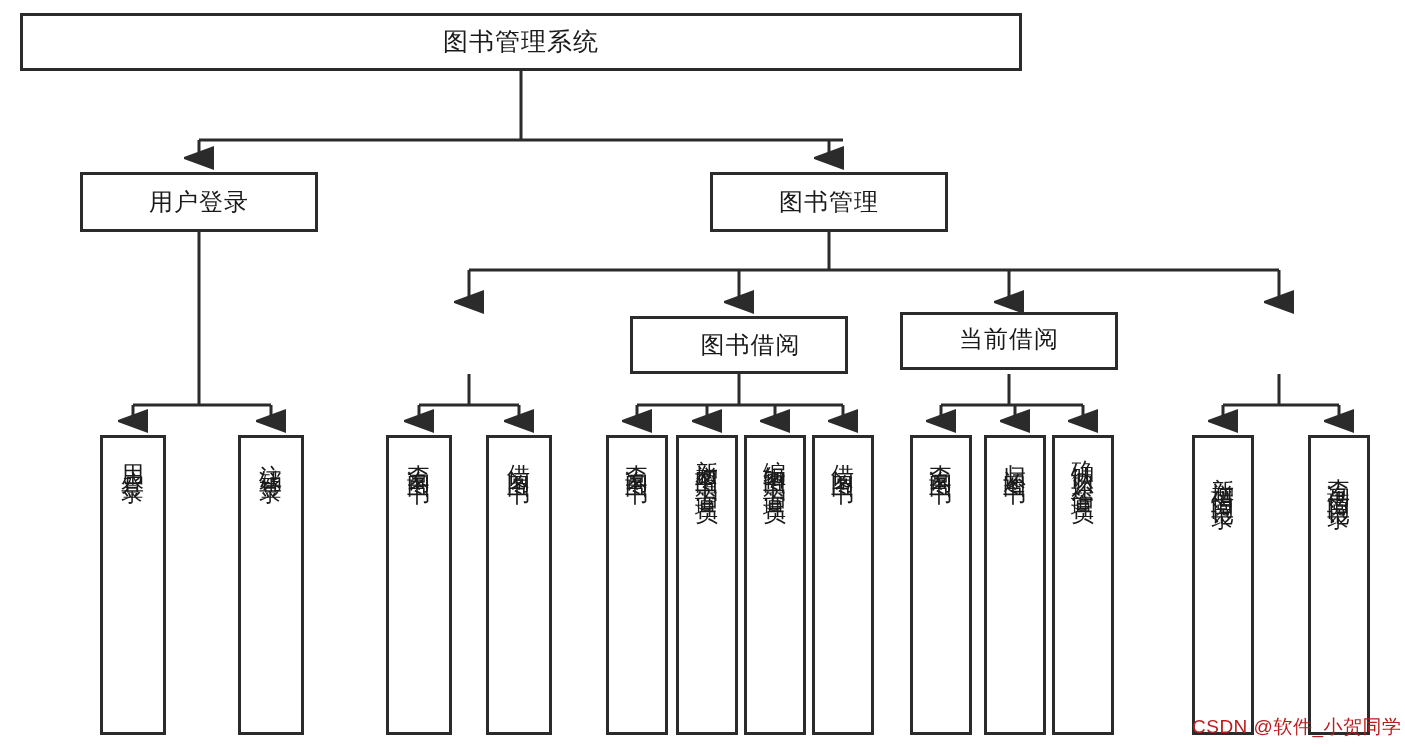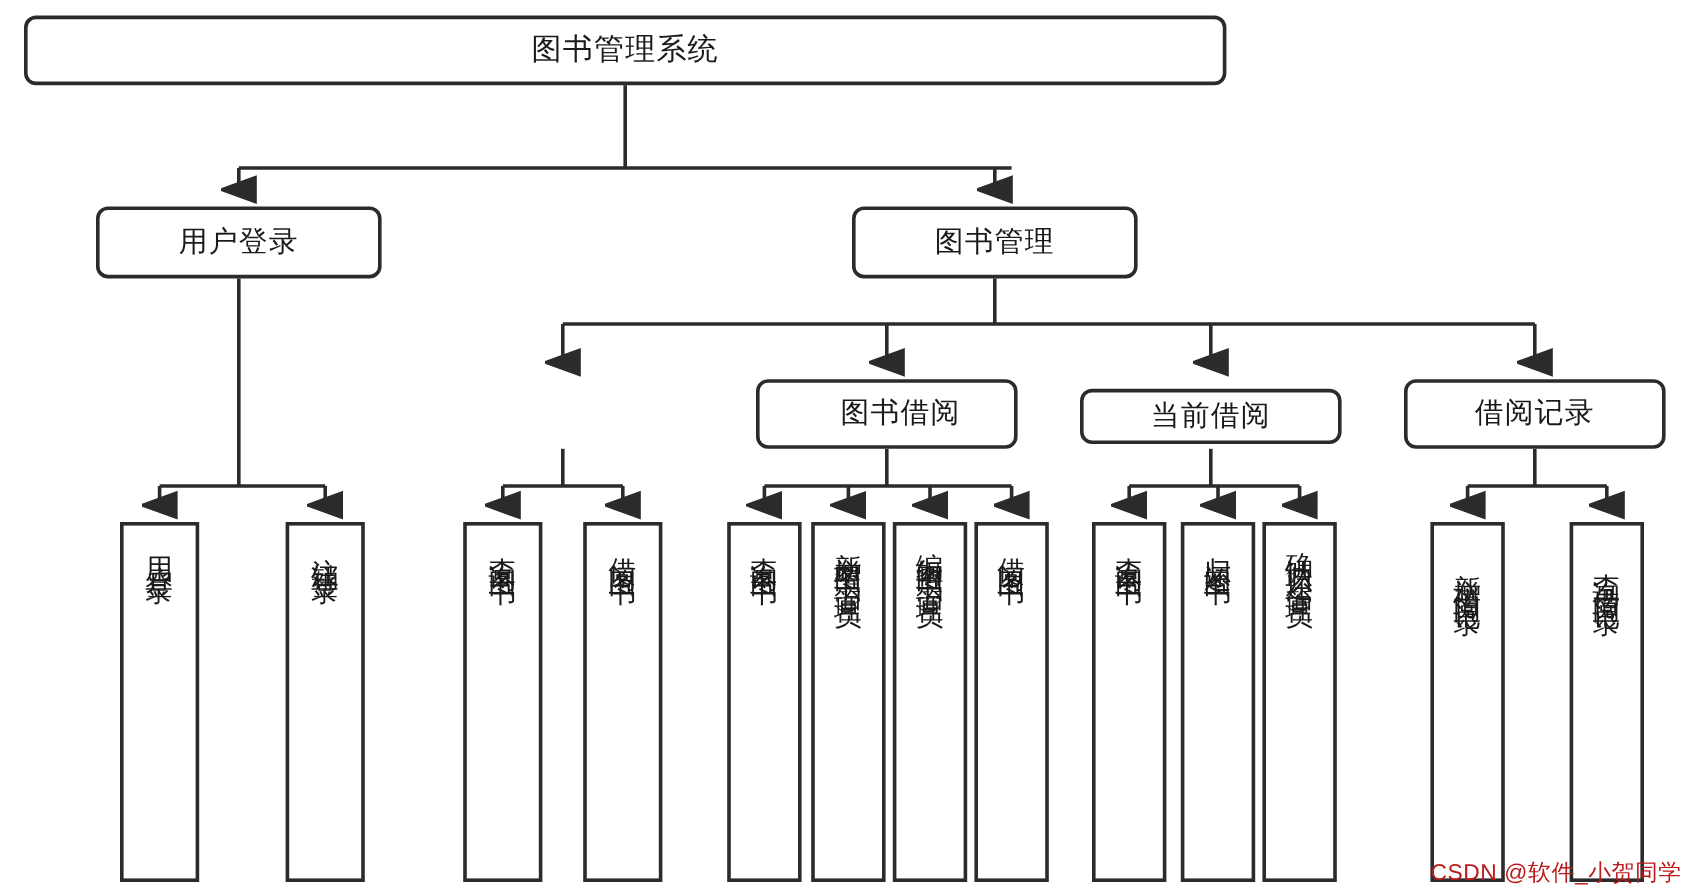--- a/index.html
+++ b/index.html
@@ -32,21 +32,20 @@
     border: 3px solid #2b2b2b;
     display: flex;
     align-items: center;
     justify-content: center;
     color: #1a1a1a;
   }
   .node.horiz {
     font-size: 24px;
     letter-spacing: 1px;
     line-height: 1.1;
-    border-radius: 10px;
   }
   .node.root {
     font-size: 25px;
   }
   .node.leaf {
     align-items: flex-start;
     padding-top: 8px;
   }
   .vtext {
     writing-mode: vertical-rl;
@@ -128,25 +127,22 @@
   <div class="node horiz" style="left:80px; top:172px; width:238px; height:60px;">
     <span>用户登录</span>
   </div>
   <div class="node horiz" style="left:710px; top:172px; width:238px; height:60px;">
     <span>图书管理</span>
   </div>
 
   <div class="node horiz" style="left:630px; top:316px; width:218px; height:58px;padding-left:23px;">
     <span>图书借阅</span>
   </div>
-  <div class="node horiz" style="left:900px; top:324px; width:218px; height:46px;">
+  <div class="node horiz" style="left:900px; top:312px; width:218px; height:58px;font-family:Liberation Mono, monospace;">
     <span>当前借阅</span>
-  </div>
-  <div class="node horiz" style="left:1170px; top:316px; width:218px; height:58px;">
-    <span>借阅记录</span>
   </div>
 
   <div class="node leaf" style="left:100px; top:435px; width:66px; height:300px;">
     <span class="vtext">用户登录</span>
   </div>
   <div class="node leaf" style="left:238px; top:435px; width:66px; height:300px;">
     <span class="vtext">注销登录</span>
   </div>
   <div class="node leaf" style="left:386px; top:435px; width:66px; height:300px;">
     <span class="vtext">查询图书</span>

